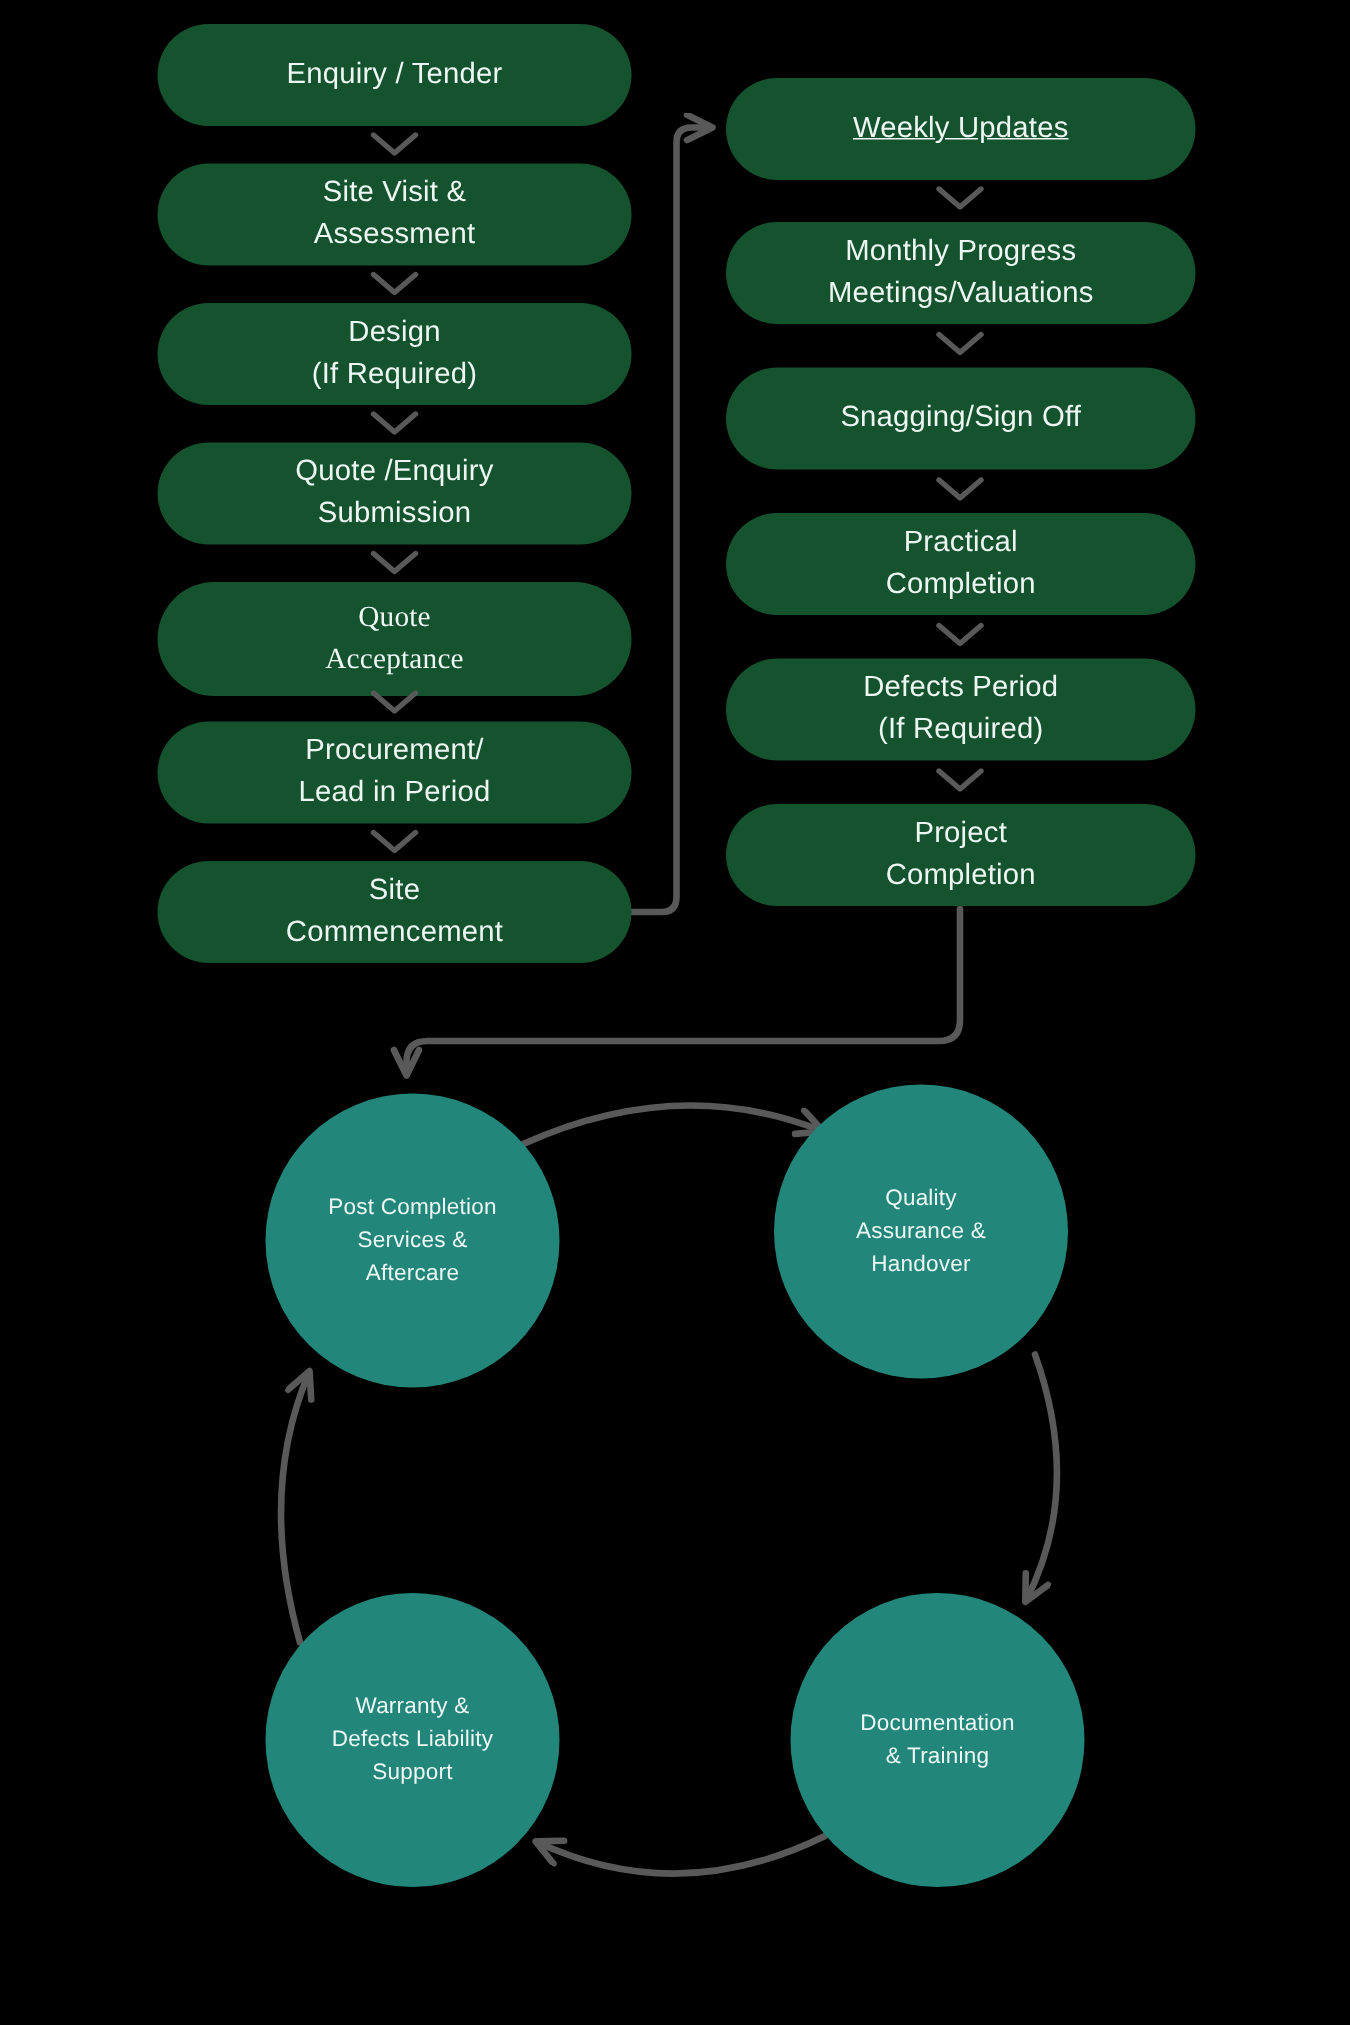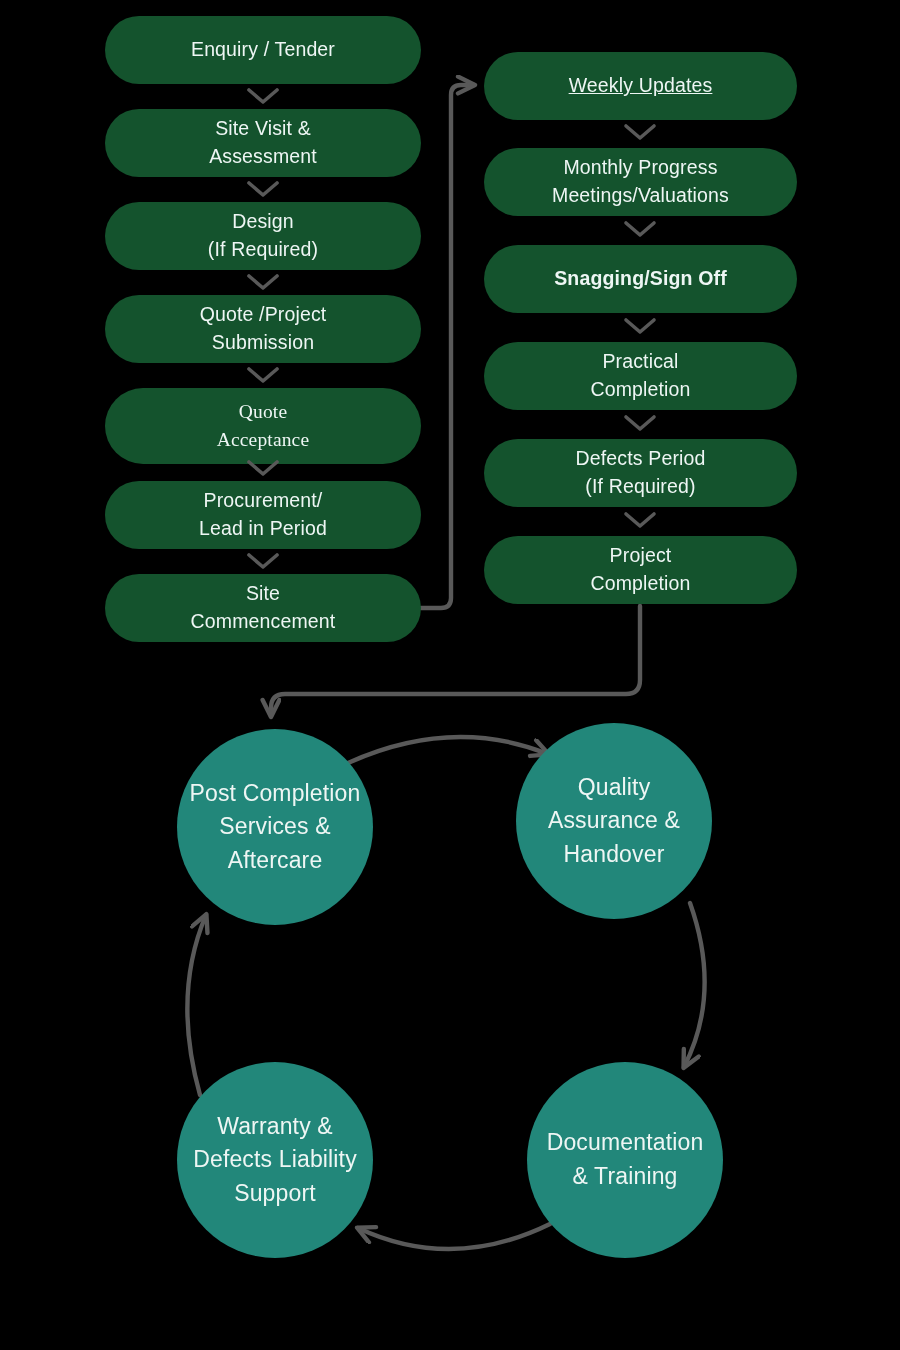--- a/index.html
+++ b/index.html
@@ -58,21 +58,21 @@
   .circle {
     position: absolute;
     box-sizing: border-box;
     background: #22877a;
     border-radius: 50%;
     display: flex;
     align-items: center;
     justify-content: center;
     text-align: center;
     color: #eef6f4;
-    font-size: 23px;
+    font-size: 15px;
     line-height: 1.46;
     letter-spacing: 0.15px;
     font-weight: 400;
     padding: 8px;
     z-index: 2;
     white-space: pre-line;
   }
 
   .chevron {
     position: absolute;
@@ -106,35 +106,35 @@
 
     <path d="M200,1095 Q172,995 206,915" fill="none" stroke="#595959" stroke-width="4.4" stroke-linecap="round" marker-end="url(#ahb)"></path>
   </svg>
 
   <div>
     <div class="pill" style="left: 105px; top: 16px; width: 316px; height: 68px;">Enquiry / Tender</div>
     <div class="pill" style="left: 105px; top: 109px; width: 316px; height: 68px;">Site Visit &amp;
 Assessment</div>
     <div class="pill" style="left: 105px; top: 202px; width: 316px; height: 68px;">Design
 (If Required)</div>
-    <div class="pill" style="left: 105px; top: 295px; width: 316px; height: 68px;">Quote /Project
+    <div class="pill" style="left: 105px; top: 295px; width: 316px; height: 68px;">Quote /Enquiry
 Submission</div>
     <div class="pill" style="left: 105px; top: 388px; width: 316px; height: 76px; font-family: Liberation Serif, serif;">Quote
 Acceptance</div>
     <div class="pill" style="left: 105px; top: 481px; width: 316px; height: 68px;">Procurement/
 Lead in Period</div>
     <div class="pill" style="left: 105px; top: 574px; width: 316px; height: 68px;">Site
 Commencement</div>
   </div>
 
   <div>
     <div class="pill" style="left: 484px; top: 52px; width: 313px; height: 68px; text-decoration: underline;">Weekly Updates</div>
     <div class="pill" style="left: 484px; top: 148px; width: 313px; height: 68px;">Monthly Progress
 Meetings/Valuations</div>
-    <div class="pill" style="left: 484px; top: 245px; width: 313px; height: 68px; font-weight: bold;">Snagging/Sign Off</div>
+    <div class="pill" style="left: 484px; top: 245px; width: 313px; height: 68px;">Snagging/Sign Off</div>
     <div class="pill" style="left: 484px; top: 342px; width: 313px; height: 68px;">Practical
 Completion</div>
     <div class="pill" style="left: 484px; top: 439px; width: 313px; height: 68px;">Defects Period
 (If Required)</div>
     <div class="pill" style="left: 484px; top: 536px; width: 313px; height: 68px;">Project
 Completion</div>
   </div>
 
   <div>
     <div class="circle" style="left: 177px; top: 729px; width: 196px; height: 196px;">Post Completion

